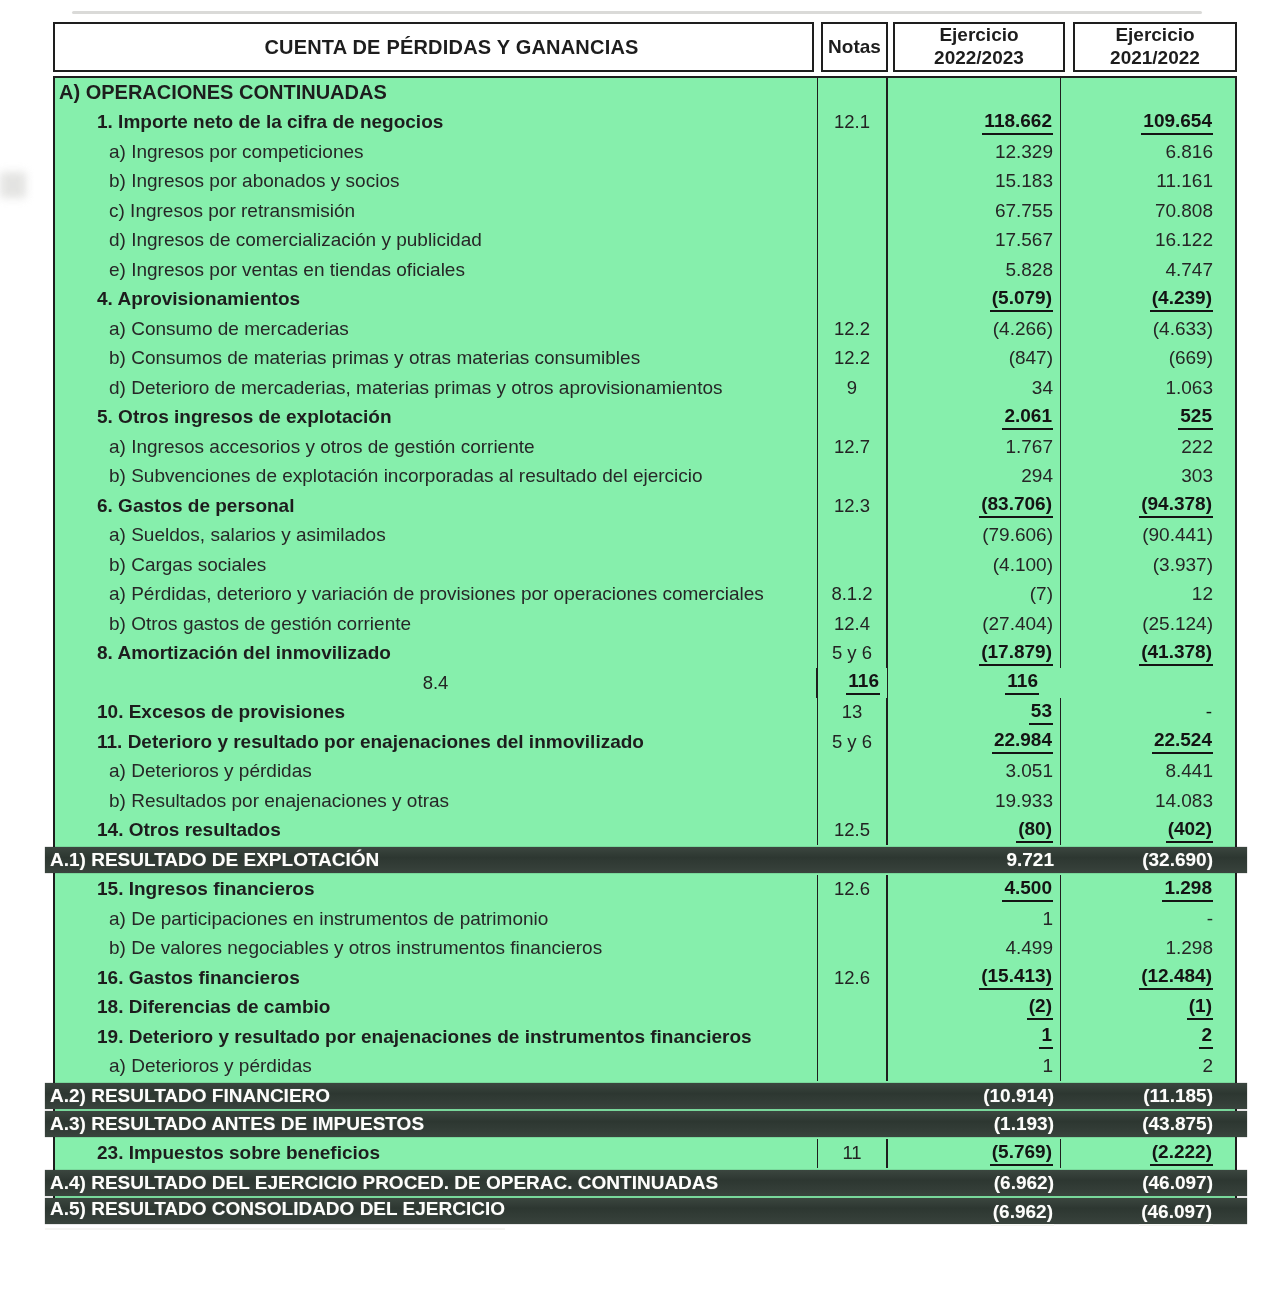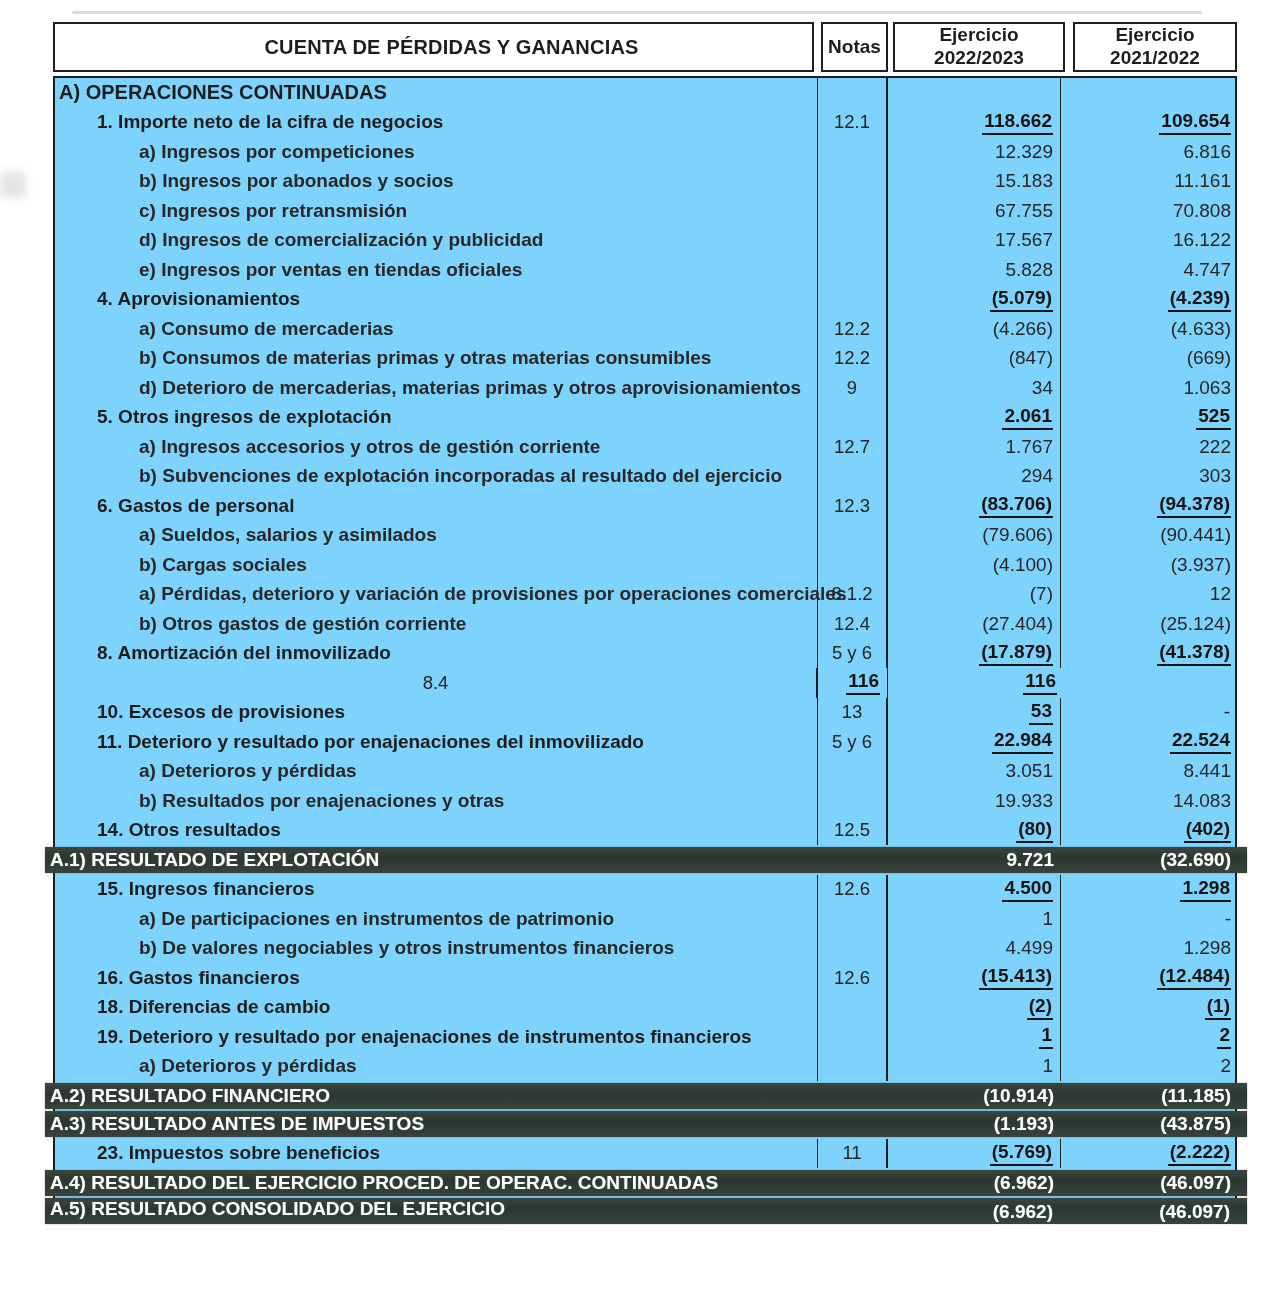--- a/index.html
+++ b/index.html
@@ -29,41 +29,41 @@
   .hbox.title { flex:1; font-size:20px; margin-right:7px; letter-spacing:.2px;padding-left:36px; }
   .hbox.notas { width:67px; font-size:19px; margin-right:5px; }
   .hbox.colh  { width:172px; flex-direction:column; font-size:19px; line-height:1.2; }
   .hbox.col1  { margin-right:8px; }
   .hbox.col2  { width:164px; }
 
   
   .tbody {
     margin-top:4px;
     border:2.2px solid #1e1e1e; border-bottom:none;
-    background:#7dd3fc;
+    background:#86efac;
   }
   .row {
     display:grid; grid-template-columns:1fr 70px 173px 174px;
     height:29.5px; align-items:stretch;
   }
   .c { display:flex; align-items:center; min-width:0; }
   .c.lbl  { border-right:1.7px solid #1e1e1e; white-space:nowrap; overflow:visible; }
   .c.note { border-right:2px solid #1e1e1e; justify-content:center; font-size:18.5px; color:#232323; white-space:nowrap; }
   .c.v    { justify-content:flex-end; }
   .c.v1   { border-right:1.7px solid #1e1e1e; }
   .c.sp   { display:none; }
 
   .lt  { font-size:19px; }
   .num { font-size:19px; white-space:nowrap; color:#262626; }
   .v1 .num { margin-right:7px; }
-  .v2 .num { margin-right:4px; }
+  .v2 .num { margin-right:22px; }
 
   .row.sec  .lt { font-weight:bold; font-size:20px; padding-left:4px; }
   .row.item .lt { font-weight:bold; padding-left:42px; }
-  .row.sub  .lt { padding-left:84px; color:#272727;font-weight:bold; }
+  .row.sub  .lt { padding-left:54px; color:#272727; }
 
   .row.item .num {
     font-weight:bold; color:#141414;
     border-bottom:2.4px solid #141414; padding:0 1px 1px 2px;
   }
   .num.dash { font-weight:normal !important; border-bottom:none !important; padding:0; color:#262626; }
 
   
   .row.bar {
     grid-template-columns:1fr 70px 173px 174px 12px;

